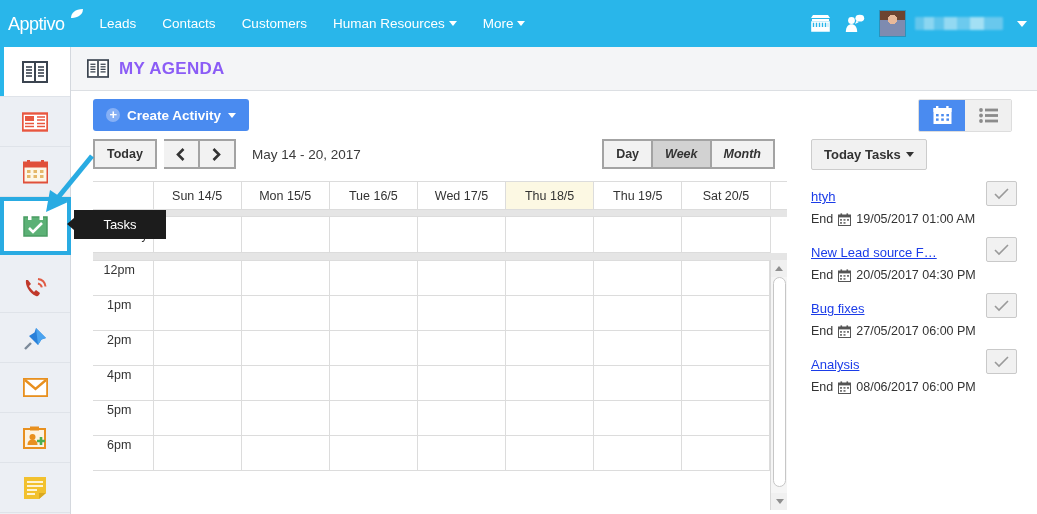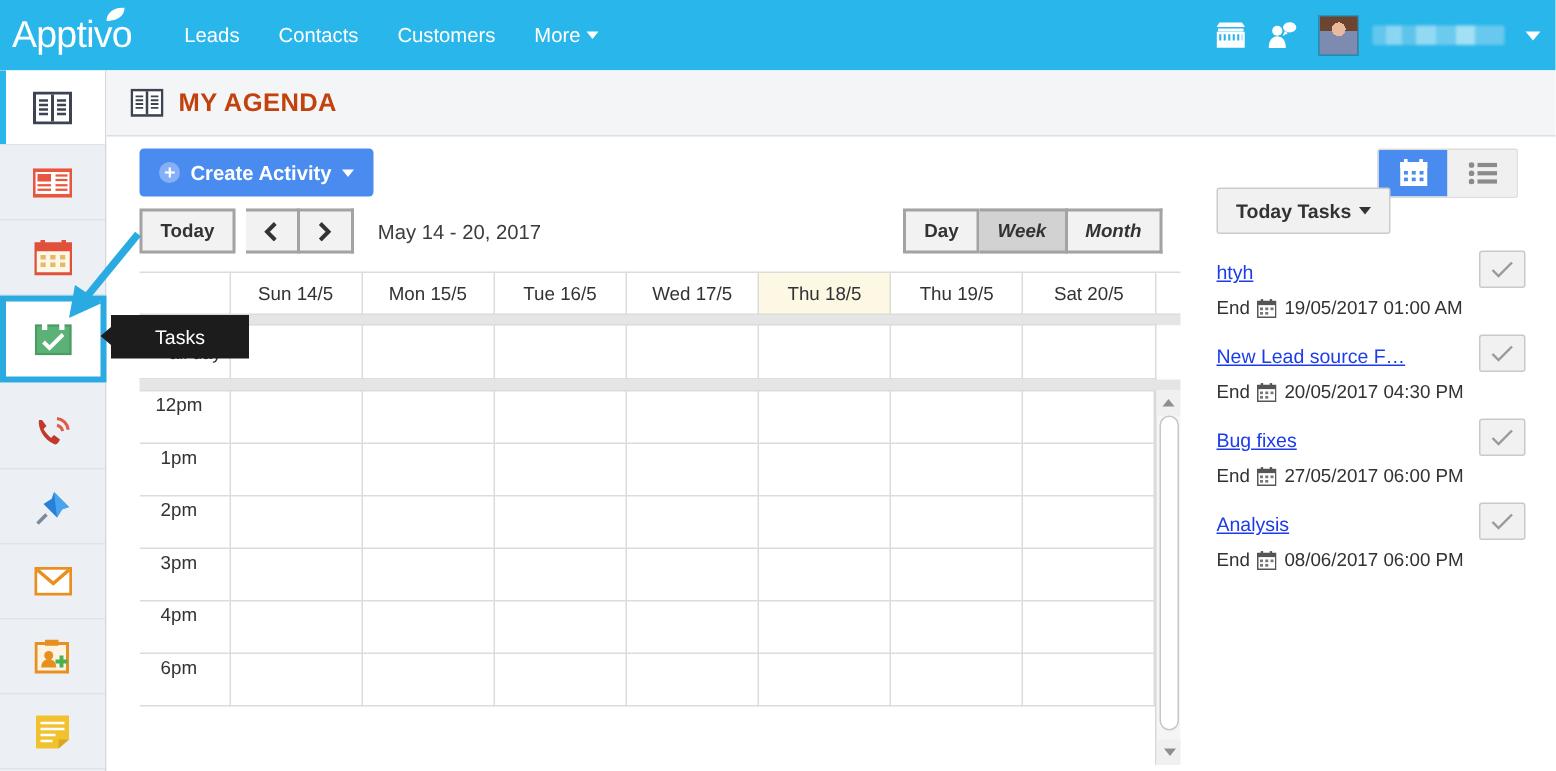--- a/index.html
+++ b/index.html
@@ -15,21 +15,21 @@
   
   .topnav {
     position: absolute; top: 0; left: 0;
     width: 1037px; height: 47px;
     background: #29b6ea;
     display: flex; align-items: center;
   }
   .logo {
     margin-left: 8px; margin-right: 22px;
     color: #ffffff;
-    font-size: 25px;
+    font-size: 18px;
     font-weight: 400;
     letter-spacing: -0.5px;
     position: relative;
     line-height: 1;
   }
   .logo .leaf {
     position: absolute;
     top: -6px; left: 62px;
     width: 14px; height: 10px;
   }
@@ -131,21 +131,21 @@
     background: #ffffff;
   }
   .page-head {
     height: 44px;
     background: #f4f5f7;
     border-bottom: 1px solid #dcdfe3;
     display: flex; align-items: center;
     padding-left: 16px;
   }
   .page-title {
-    color: #c2410c;
+    color: #8b5cf6;
     font-size: 17px;
     font-weight: bold;
     letter-spacing: 0.3px;
     margin-left: 10px;
   }
 
   .toolbar {
     position: relative;
     height: 46px;
     padding: 8px 0 0 22px;
@@ -316,21 +316,21 @@
   }
   .arr-dn {
     border-left: 4px solid transparent;
     border-right: 4px solid transparent;
     border-top: 5px solid #8f8f8f;
   }
 
   
   .taskpanel {
     position: absolute;
-    left: 740px; top: 78px;
+    left: 740px; top: 92px;
     width: 226px;
   }
   .tasks-dd {
     display: inline-flex; align-items: center;
     height: 31px;
     padding: 0 12px;
     background: #f1f1f1;
     border: 1px solid #cccccc;
     border-radius: 2px;
     font-size: 13px;
@@ -409,20 +409,21 @@
   <div class="logo">
     <span>Apptivo</span>
     <svg class="leaf" viewBox="0 0 14 10">
       <path d="M1 9 C4 9 13 8 13 0 C5 0 1 4 1 9 Z" fill="#ffffff"></path>
     </svg>
   </div>
   <div class="nav-items">
     <div class="nav-item"><span>Leads</span></div>
     <div class="nav-item"><span>Contacts</span></div>
     <div class="nav-item"><span>Customers</span></div>
+    <div class="nav-item"><span>Human Resources</span><i class="caret"></i></div>
     <div class="nav-item"><span>More</span><i class="caret"></i></div>
   </div>
   <div class="nav-right">
     <div class="nav-icon">
       <svg width="21" height="19" viewBox="0 0 21 19">
         <path d="M1 4 L3 1 H18 L20 4 Z" fill="#ffffff"></path>
         <rect x="2" y="5" width="17" height="2" fill="#ffffff"></rect>
         <path d="M2 8 h17 v9 h-17 z M5 8 v9 M8 8 v9 M11 8 v9 M14 8 v9 M17 8 v9" fill="none" stroke="#ffffff" stroke-width="1.6"></path>
         <rect x="2" y="13" width="17" height="4" fill="#ffffff"></rect>
       </svg>
@@ -692,31 +693,31 @@
           <td class="timecol">2pm</td>
           <td></td>
               <td></td>
           <td></td>
               <td></td>
           <td></td>
               <td></td>
           <td></td>
         </tr>
         <tr>
-          <td class="timecol">3pm</td>
+          <td class="timecol">4pm</td>
           <td></td>
               <td></td>
           <td></td>
               <td></td>
           <td></td>
               <td></td>
           <td></td>
         </tr>
         <tr>
-          <td class="timecol">4pm</td>
+          <td class="timecol">5pm</td>
           <td></td>
               <td></td>
           <td></td>
               <td></td>
           <td></td>
               <td></td>
           <td></td>
         </tr>
         <tr>
           <td class="timecol">6pm</td>

